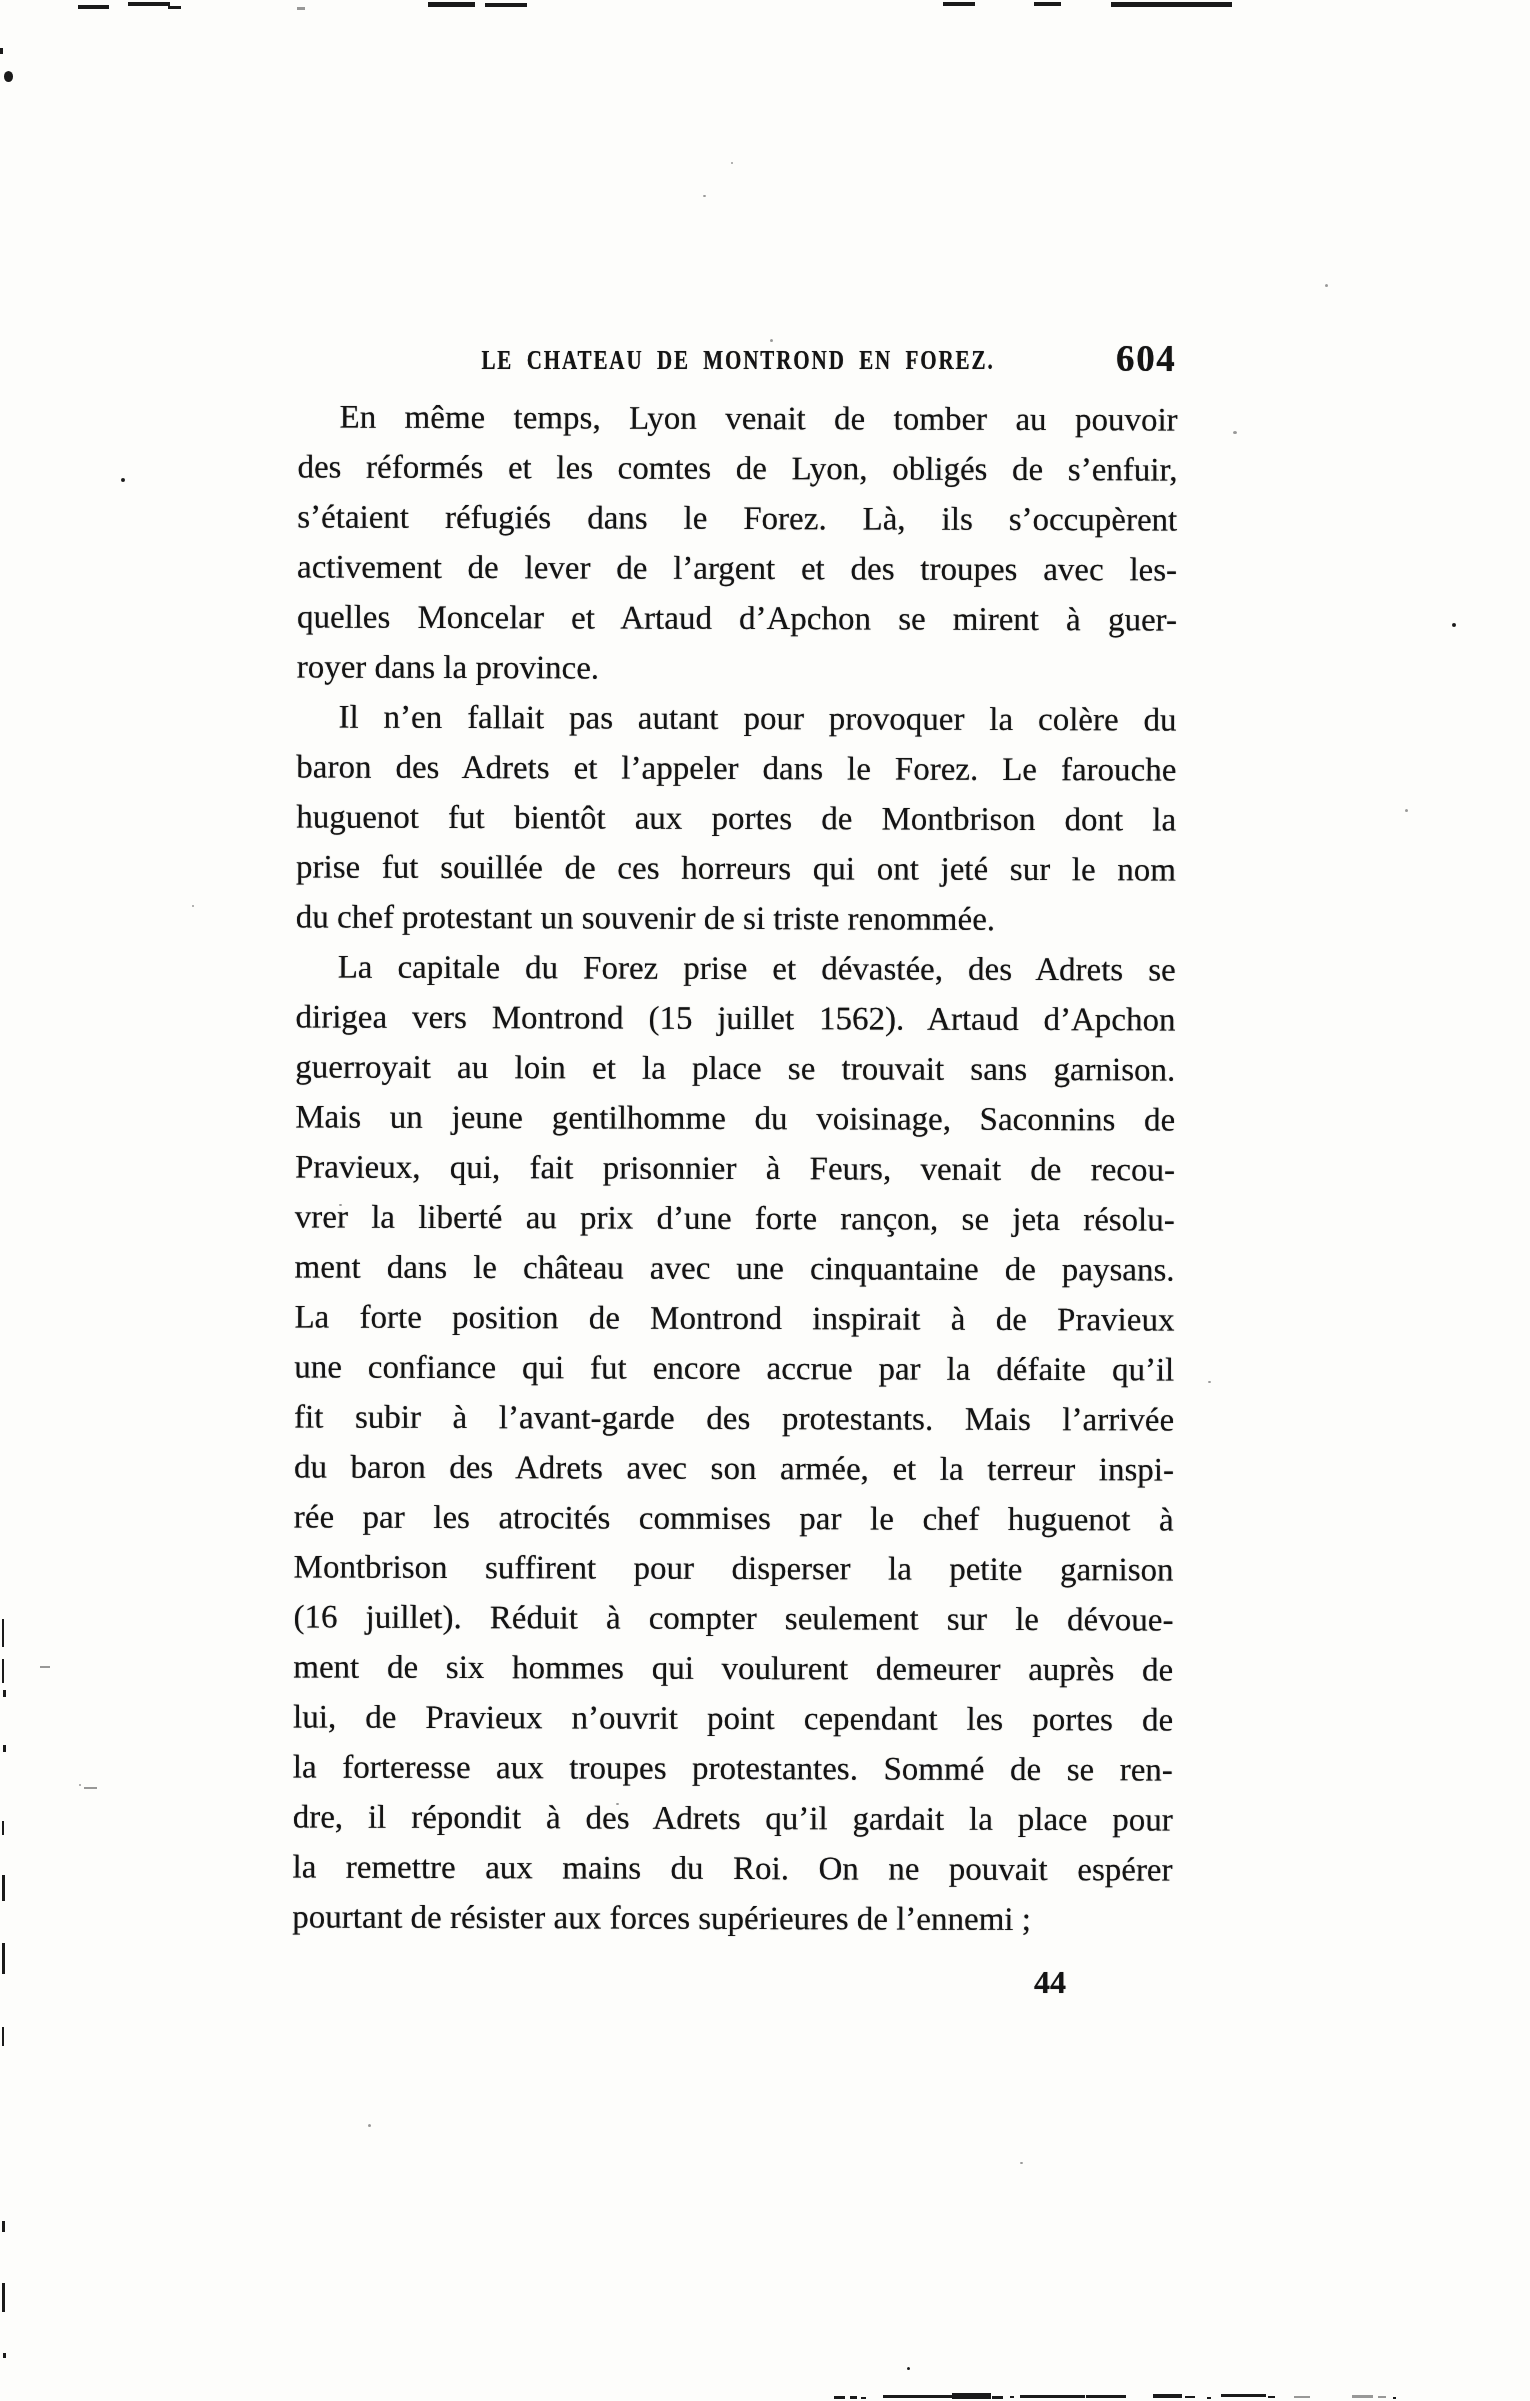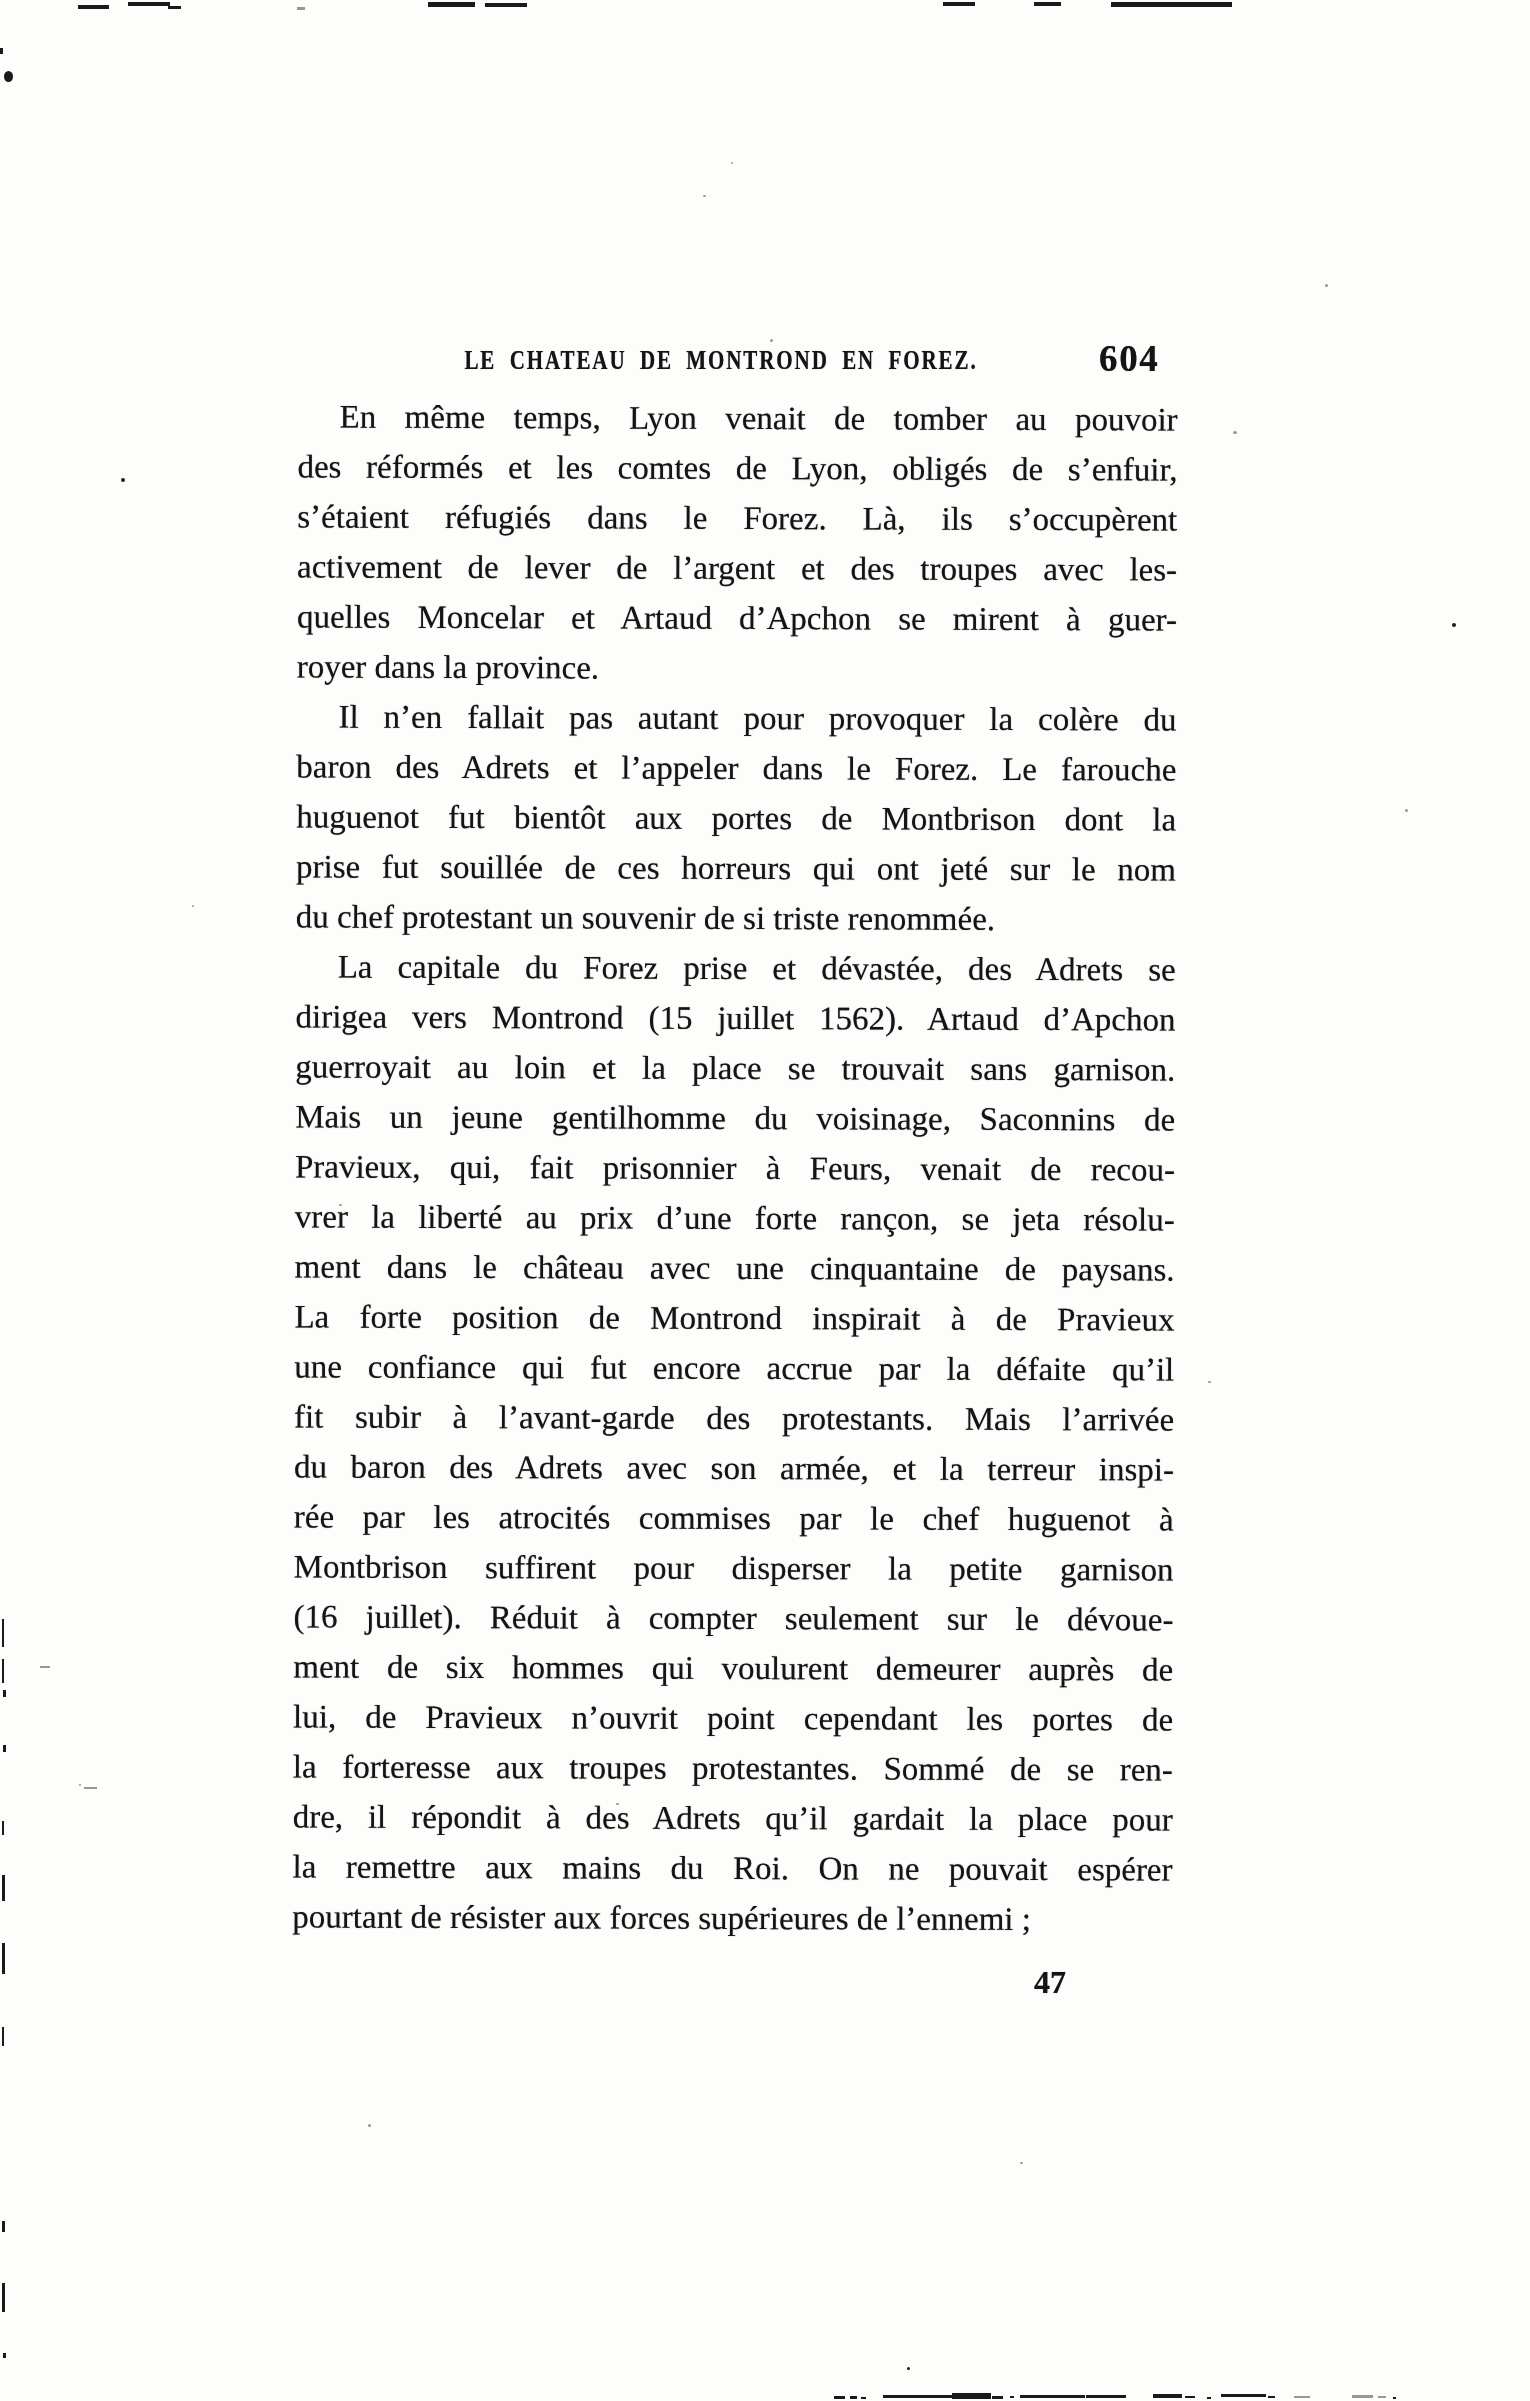--- a/index.html
+++ b/index.html
@@ -12,21 +12,21 @@
     width: 1531px;
     height: 2401px;
     background: #fdfdfb;
     overflow: hidden;
     font-family: "Liberation Serif", "DejaVu Serif", serif;
     color: #141414;
   }
   
   .runhead {
     position: absolute;
-    left: 281px;
+    left: 298px;
     top: 342px;
     width: 880px;
     height: 39px;
   }
   .runhead-title {
     display: block;
     text-align: center;
     font-size: 27px;
     font-weight: bold;
     letter-spacing: 2.4px;
@@ -121,21 +121,21 @@
       <div class="line">Montbrison suffirent pour disperser la petite garnison</div>
       <div class="line">(16 juillet). Réduit à compter seulement sur le dévoue-</div>
       <div class="line">ment de six hommes qui voulurent demeurer auprès de</div>
       <div class="line">lui, de Pravieux n’ouvrit point cependant les portes de</div>
       <div class="line">la forteresse aux troupes protestantes. Sommé de se ren-</div>
       <div class="line">dre, il répondit à des Adrets qu’il gardait la place pour</div>
       <div class="line">la remettre aux mains du Roi. On ne pouvait espérer</div>
       <div class="line last">pourtant de résister aux forces supérieures de l’ennemi ;</div>
     </div>
 
-  <div class="sig">47</div>
+  <div class="sig">44</div>
 
   <div id="artifacts">
       <div class="mark" style="left: 78px; top: 4.8px; width: 31px; height: 4px;"></div>
       <div class="mark" style="left: 128px; top: 1.6px; width: 42px; height: 4.8px;"></div>
       <div class="mark" style="left: 168px; top: 5.7px; width: 13px; height: 3.2px;"></div>
       <div class="mark gray" style="left: 297px; top: 6.5px; width: 8px; height: 3.2px;"></div>
       <div class="mark" style="left: 428px; top: 2.4px; width: 47px; height: 4.8px;"></div>
       <div class="mark" style="left: 485px; top: 3.2px; width: 42px; height: 4px;"></div>
       <div class="mark" style="left: 943px; top: 2.4px; width: 32px; height: 4px;"></div>
       <div class="mark" style="left: 1034px; top: 2.4px; width: 27px; height: 4px;"></div>

